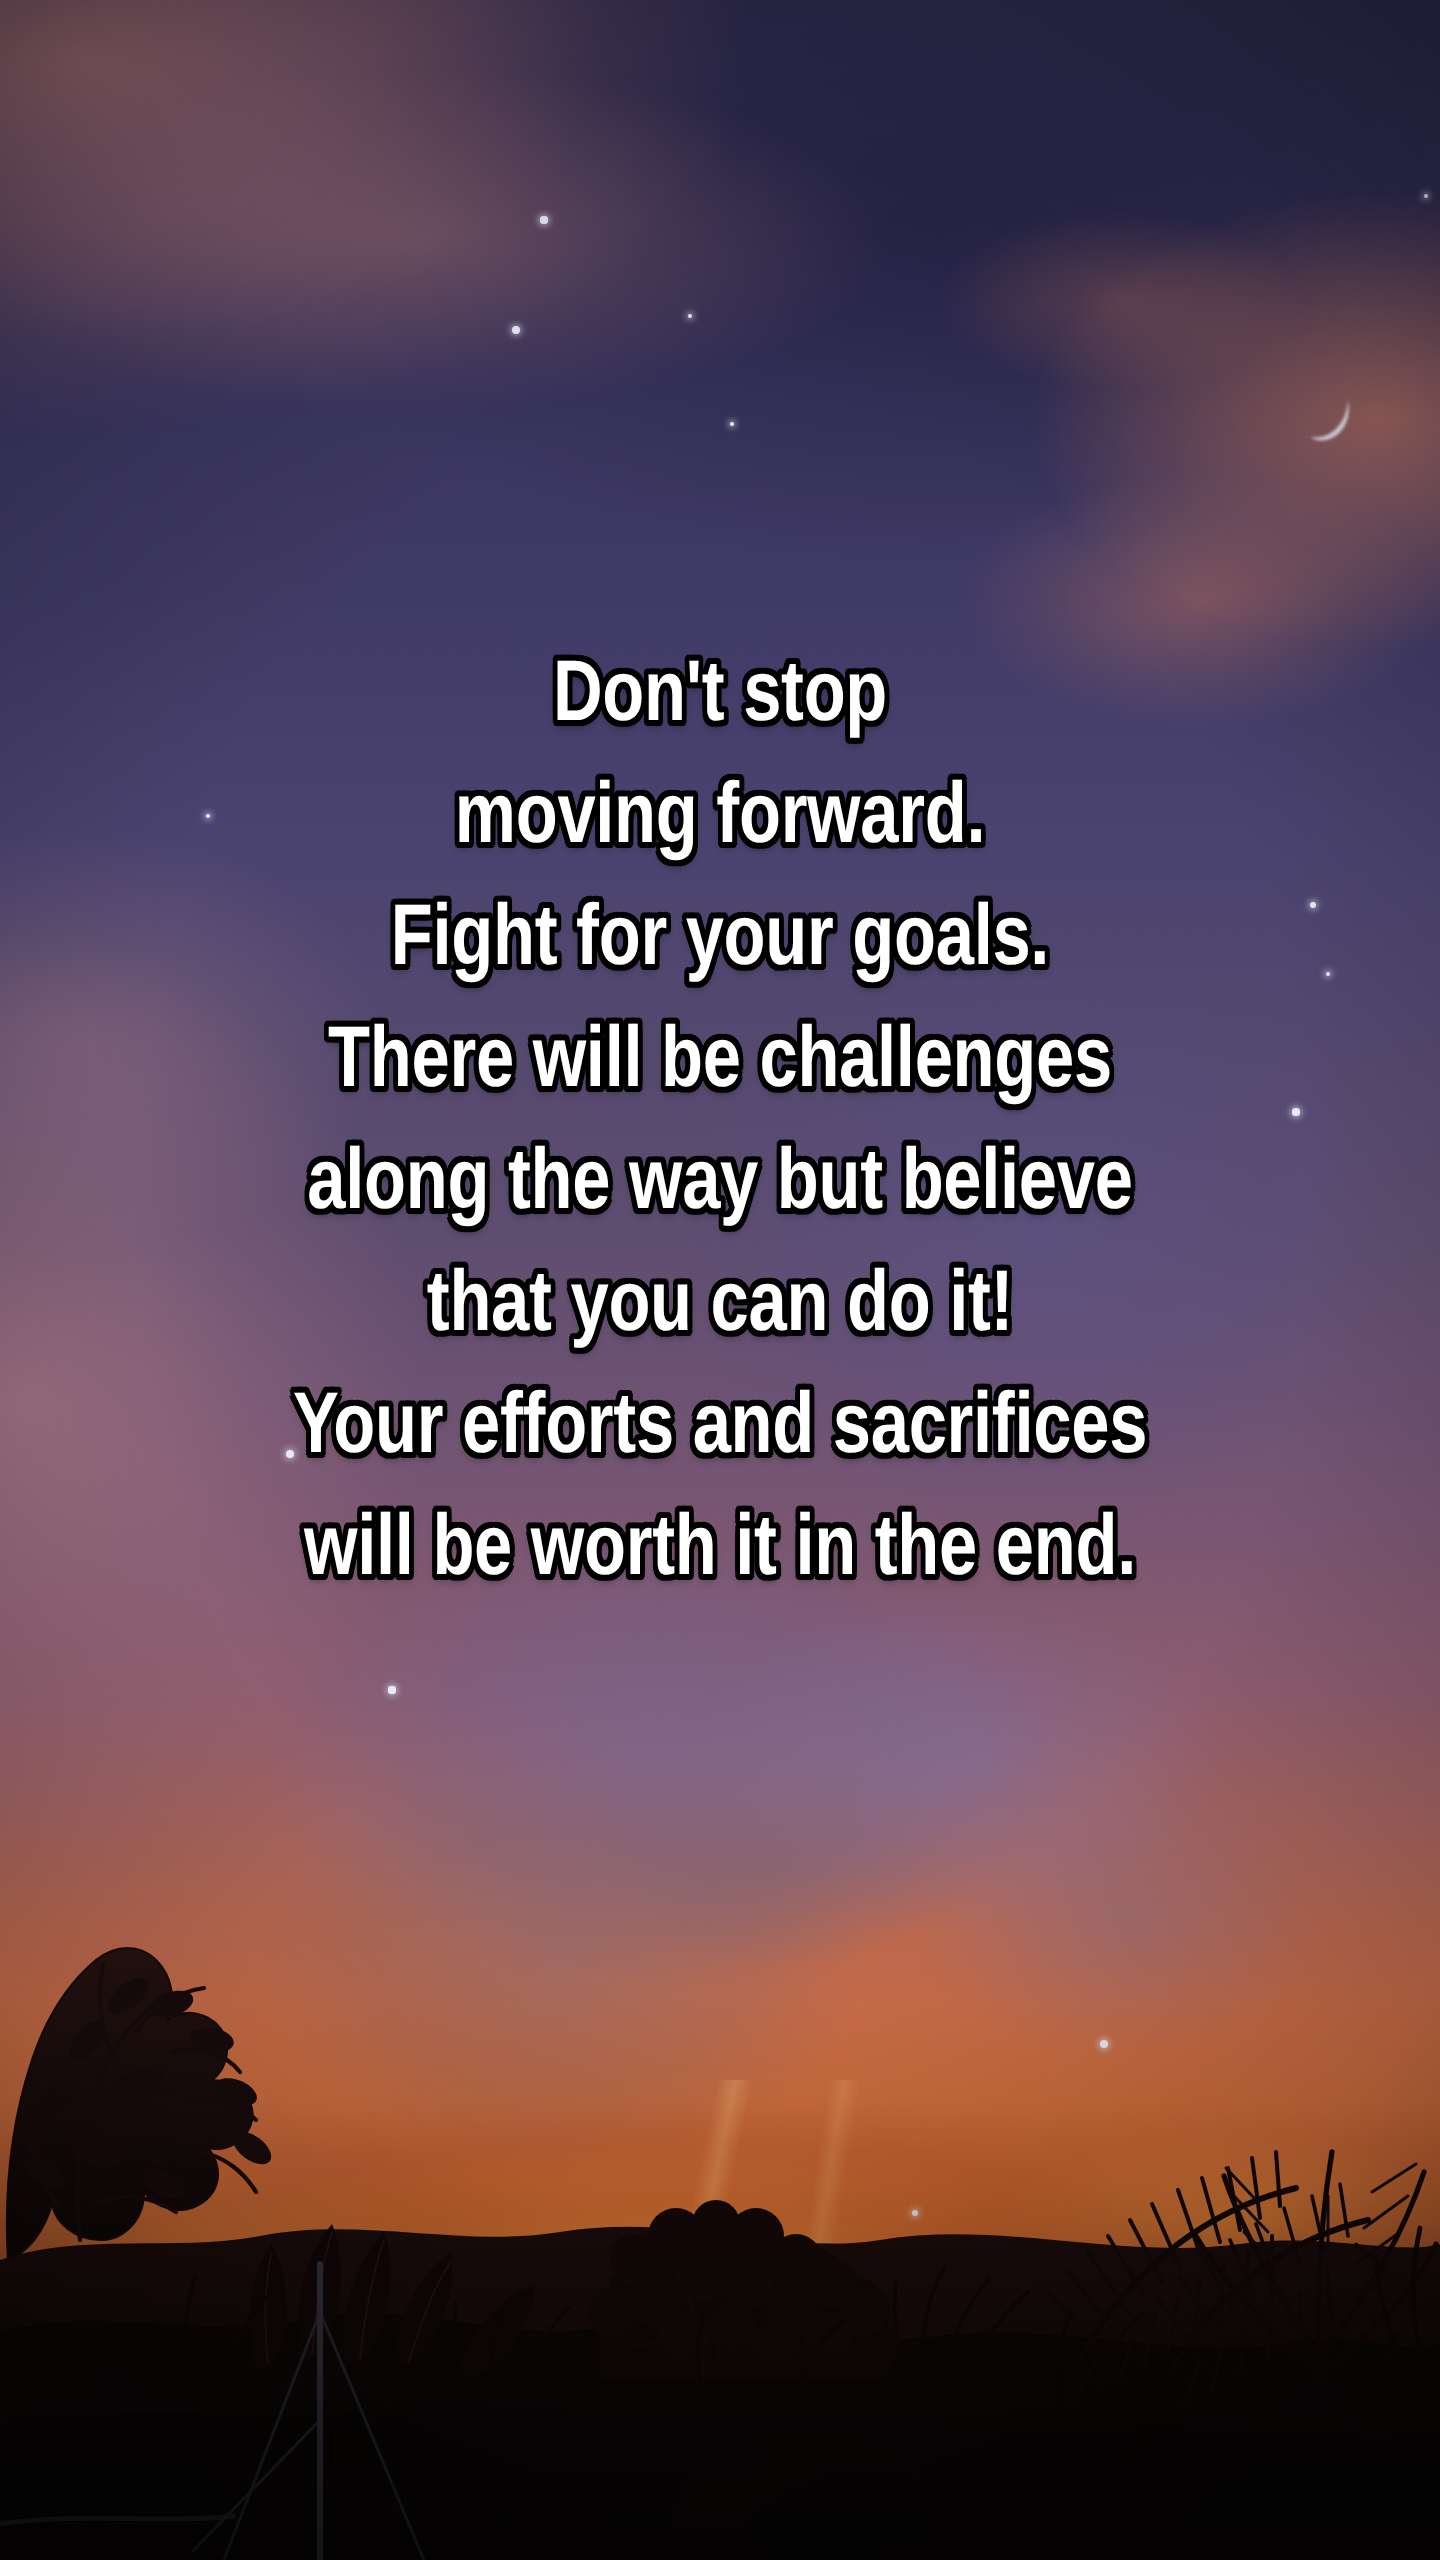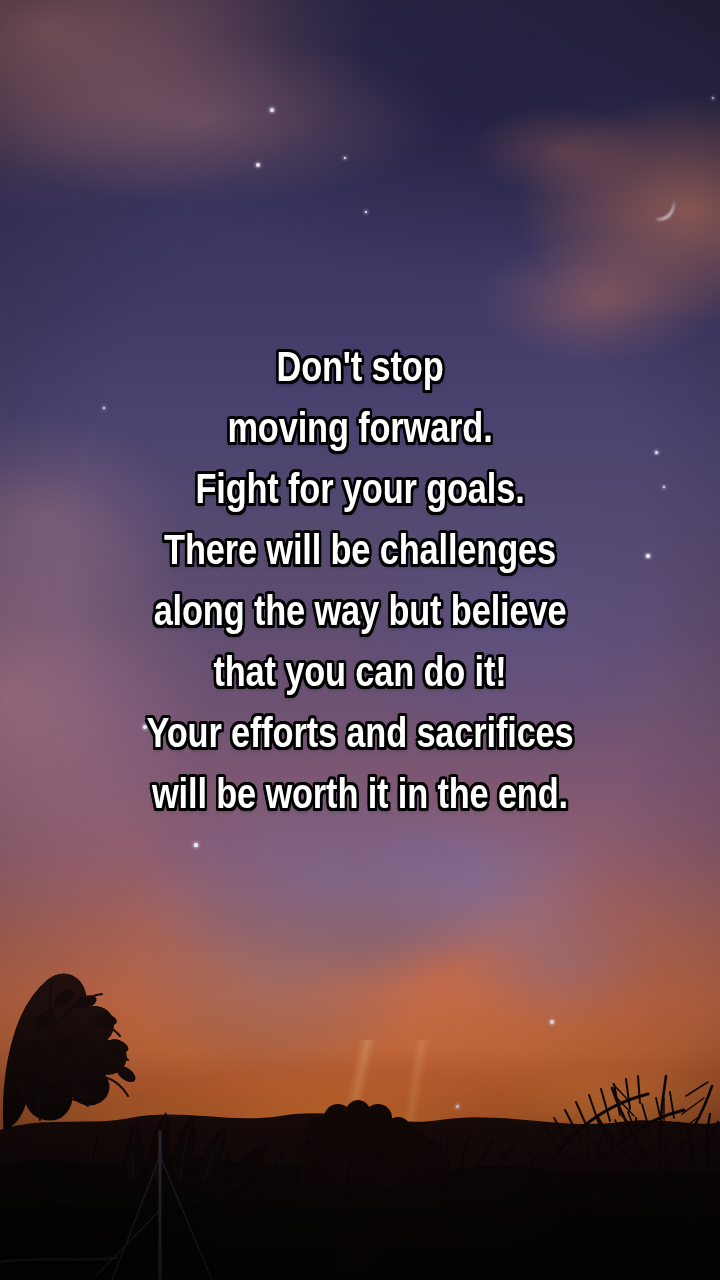--- a/index.html
+++ b/index.html
@@ -221,21 +221,20 @@
   }
 
   
   #quote-block {
     position: absolute;
     left: 0;
     top: 316px;
     width: 720px;
     text-align: center;
     z-index: 40;
-    margin-top: 20px;
   }
   .quote-line {
     display: block;
     color: #ffffff;
     font-family: "Liberation Sans", sans-serif;
     font-weight: 700;
     font-size: 43px;
     line-height: 61px;
     letter-spacing: -0.2px;
     transform: scaleX(0.80);

